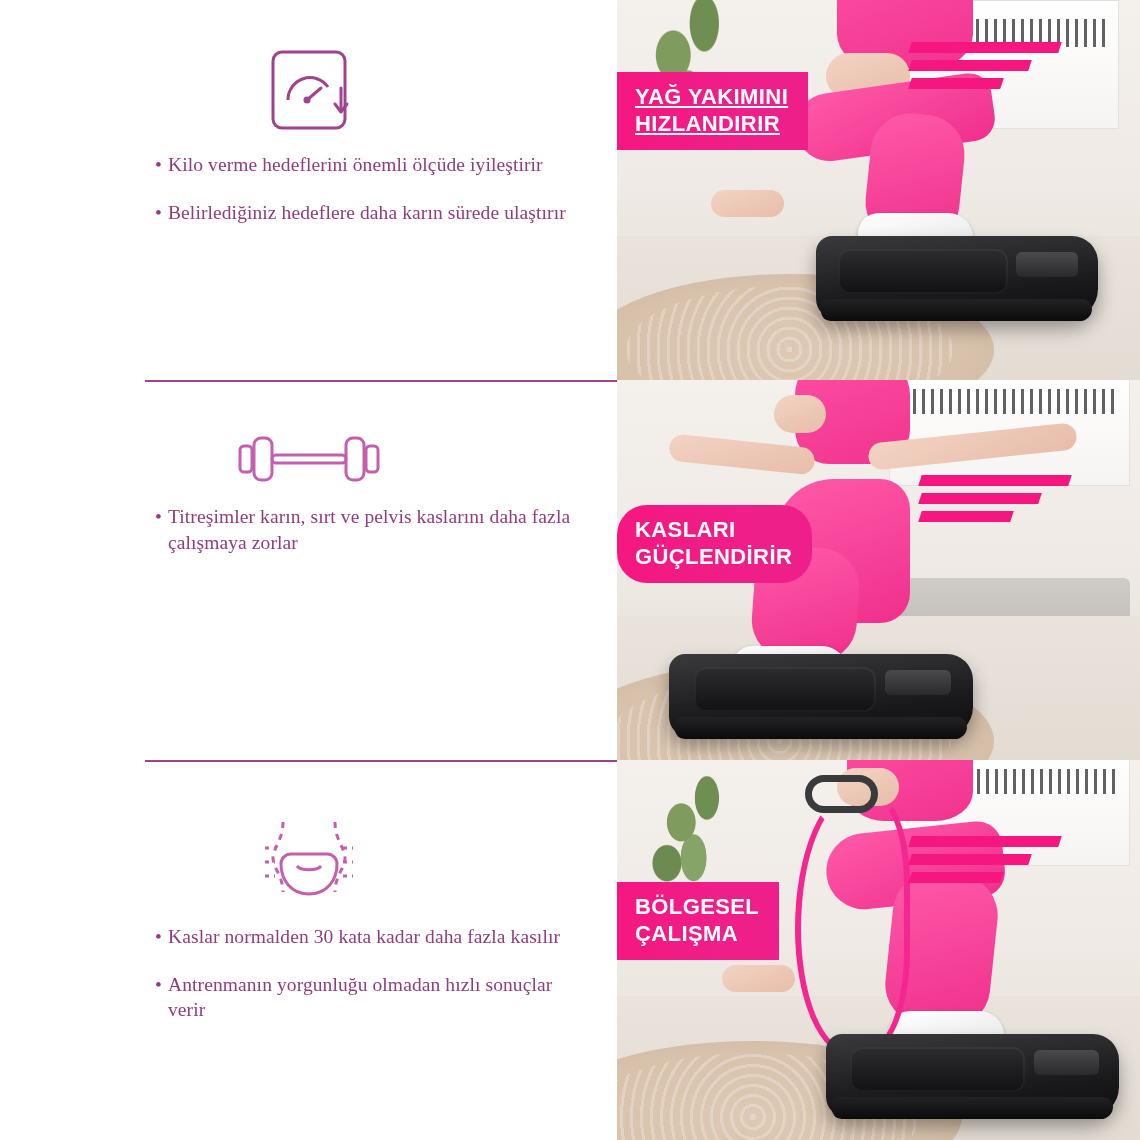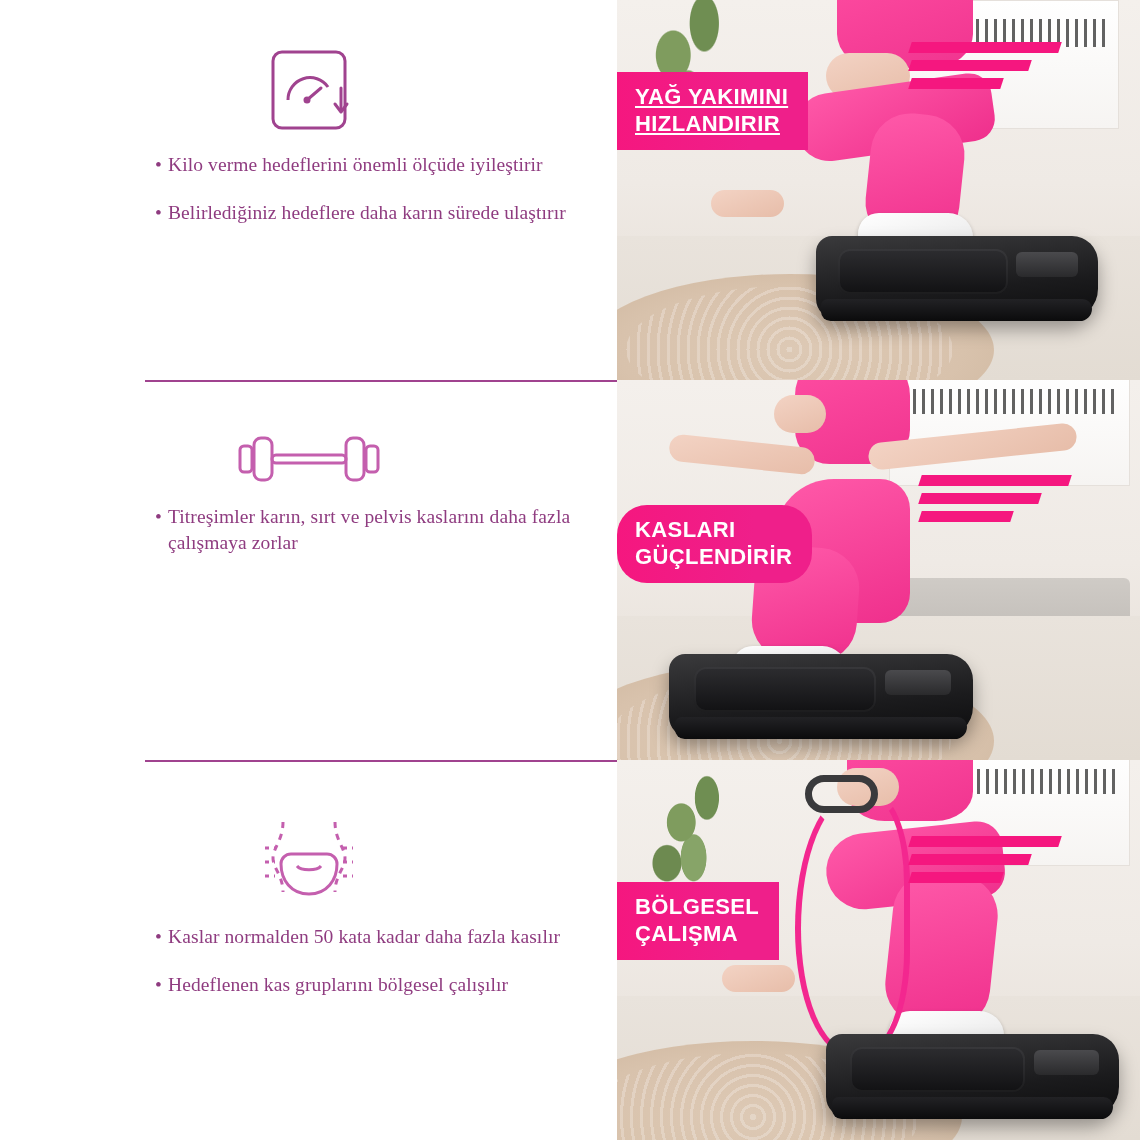--- a/index.html
+++ b/index.html
@@ -363,22 +363,22 @@
           <svg width="140" height="110" viewBox="0 0 140 110" fill="none" stroke="#c45fae" stroke-width="3">
             <path d="M44 18c0 18-10 26-10 36s10 18 10 34" stroke-dasharray="6 6"></path>
             <path d="M96 18c0 18 10 26 10 36s-10 18-10 34" stroke-dasharray="6 6"></path>
             <path d="M52 50h36a10 10 0 0 1 10 10c0 16-10 30-28 30S42 76 42 60a10 10 0 0 1 10-10z"></path>
             <path d="M58 62c4 5 20 5 24 0"></path>
             <path d="M26 44h10M26 58h10M26 72h10" stroke-dasharray="4 5"></path>
             <path d="M104 44h10M104 58h10M104 72h10" stroke-dasharray="4 5"></path>
           </svg>
         </div>
         <div class="bullets">
-          <div class="bullet">Kaslar normalden 50 kata kadar daha fazla kasılır</div>
-          <div class="bullet">Hedeflenen kas gruplarını bölgesel çalışılır</div>
+          <div class="bullet">Kaslar normalden 30 kata kadar daha fazla kasılır</div>
+          <div class="bullet">Antrenmanın yorgunluğu olmadan hızlı sonuçlar verir</div>
         </div>
       </div>
 
       <div class="right">
         <div class="photo">
           <div class="bg-room"></div>
           <div class="plant" style="left:6%;top:2%;width:18%;height:36%;"></div>
           <div class="cabinet" style="right:2%;top:-2%;width:44%;height:30%;">
               <div class="shelf a"></div>
             </div>

